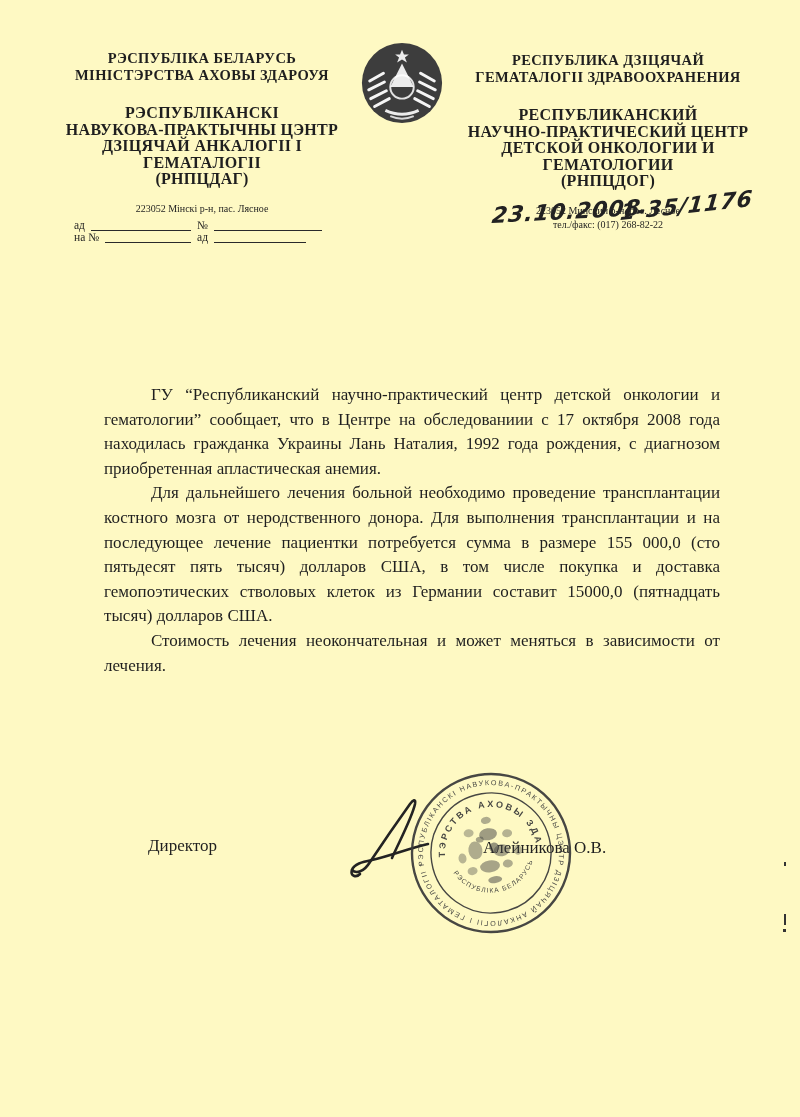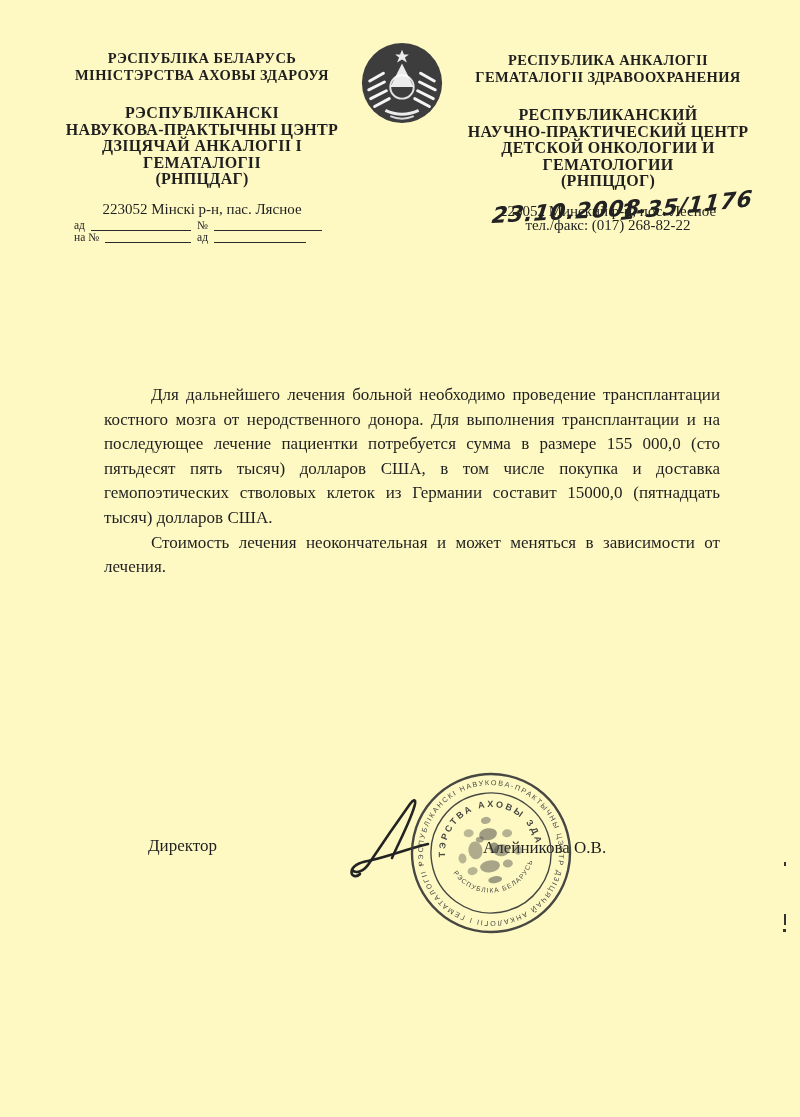--- a/index.html
+++ b/index.html
@@ -7,21 +7,21 @@
     position:relative;width:800px;height:1117px;margin:0 auto;
     background:#fef9c3;overflow:hidden;
     font-family:"Liberation Serif", serif;color:#1f1f1f;
   }
   
   .lh-col{position:absolute;text-align:center;}
   .lh-left{left:44px;top:50px;width:316px;}
   .lh-right{left:438px;top:52px;width:340px;}
   .lh-country{font-weight:bold;font-size:14.5px;line-height:17px;letter-spacing:.4px;}
   .lh-org{margin-top:21px;font-weight:bold;font-size:16px;line-height:16.5px;letter-spacing:.3px;}
-  .lh-addr{margin-top:14px;font-size:15px;line-height:14px;text-align:center;}
+  .lh-addr{margin-top:14px;font-size:10px;line-height:14px;text-align:center;}
   
   .emblem{position:absolute;left:358px;top:36px;width:88px;height:92px;}
   
   .formblock{position:absolute;font-size:11.5px;white-space:nowrap;}
   .form-left{left:74px;top:219px;}
   .form-right{left:486px;top:216px;}
   .formrow{margin-bottom:0;}
   .fl{display:inline-block;border-bottom:1px solid #2a2a2a;height:11px;vertical-align:bottom;margin:0 6px;}
   .fl-a{width:100px;} .fl-b{width:108px;} .fl-c{width:86px;} .fl-d{width:92px;} .fl-f{width:112px;}
   .hand{
@@ -87,21 +87,21 @@
     <circle cx="45" cy="50" r="12" fill="none" stroke="#ffffff" stroke-width="2" opacity="0.85"></circle>
 
     <path d="M45 12 L47 17 L52 17 L48 20 L50 25 L45 22 L40 25 L42 20 L38 17 L43 17 Z" fill="#ffffff" opacity="0.9"></path>
 
     <path d="M28 74 Q45 82 62 74" fill="none" stroke="#ffffff" stroke-width="3" opacity="0.9"></path>
     <path d="M33 80 Q45 85 57 80" fill="none" stroke="#ffffff" stroke-width="2" opacity="0.8"></path>
   </svg>
 
   <div class="lh-col lh-right">
     <div class="lh-country">
-      <div>РЕСПУБЛИКА АНКАЛОГІІ</div>
+      <div>РЕСПУБЛИКА ДЗІЦЯЧАЙ</div>
       <div>ГЕМАТАЛОГІІ ЗДРАВООХРАНЕНИЯ</div>
     </div>
     <div class="lh-org">
       <div>РЕСПУБЛИКАНСКИЙ</div>
       <div>НАУЧНО-ПРАКТИЧЕСКИЙ ЦЕНТР</div>
       <div>ДЕТСКОЙ ОНКОЛОГИИ И ГЕМАТОЛОГИИ</div>
       <div>(РНПЦДОГ)</div>
     </div>
     <div class="lh-addr">
       <div>223052 Минский р-н, пос. Лесное</div>
@@ -115,20 +115,21 @@
     </div>
     <div class="formrow">
       <span>на №</span><span class="fl fl-c"></span><span>ад</span><span class="fl fl-d"></span>
     </div>
   </div>
 
   <div class="hand hand-date">23.10.2008</div>
   <div class="hand hand-number">1-35/1176</div>
 
   <div class="letter-body">
+    <p>ГУ “Республиканский научно-практический центр детской онкологии и гематологии” сообщает, что в Центре на обследованиии с 17 октября 2008 года находилась гражданка Украины Лань Наталия, 1992 года рождения, с диагнозом приобретенная апластическая анемия.</p>
     <p>Для дальнейшего лечения больной необходимо проведение трансплантации костного мозга  от неродственного донора.  Для выполнения трансплантации и на последующее лечение пациентки потребуется сумма в размере 155 000,0 (сто пятьдесят пять тысяч) долларов США, в том числе покупка и доставка гемопоэтических стволовых клеток из Германии составит 15000,0 (пятнадцать тысяч) долларов США.</p>
     <p>Стоимость лечения неокончательная и может меняться в зависимости от лечения.</p>
   </div>
 
   <div class="sig-title">Директор</div>
   <div class="sig-name">Алейникова О.В.</div>
 
   <svg class="sig-stroke" viewBox="0 0 120 105">
     <g fill="none" stroke="#232323" stroke-width="2.6" stroke-linecap="round">
       <path d="M10 92 C 14 96 22 94 28 84 C 44 60 58 40 68 26 C 71 22 74 20 73 26 C 70 40 56 66 50 80"></path>

